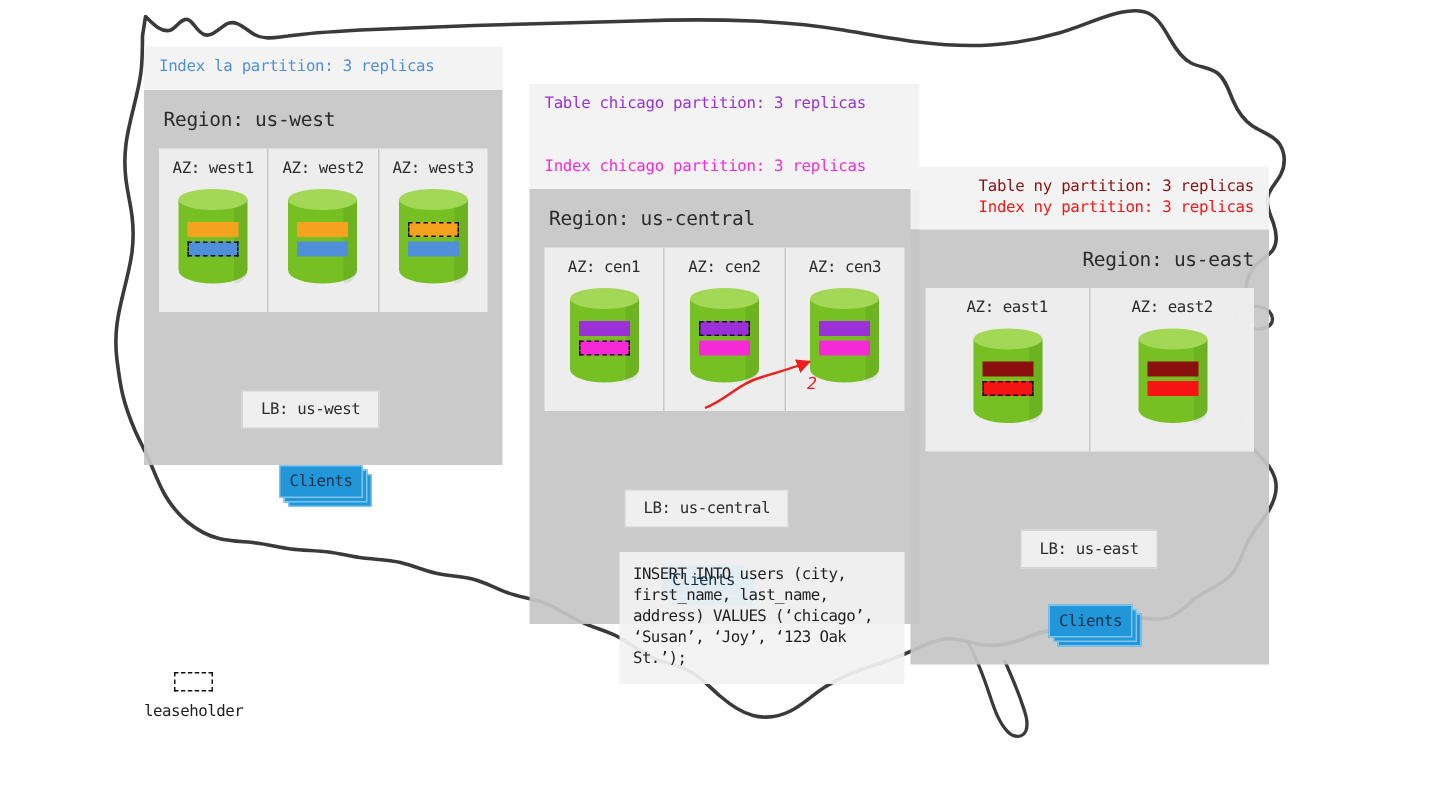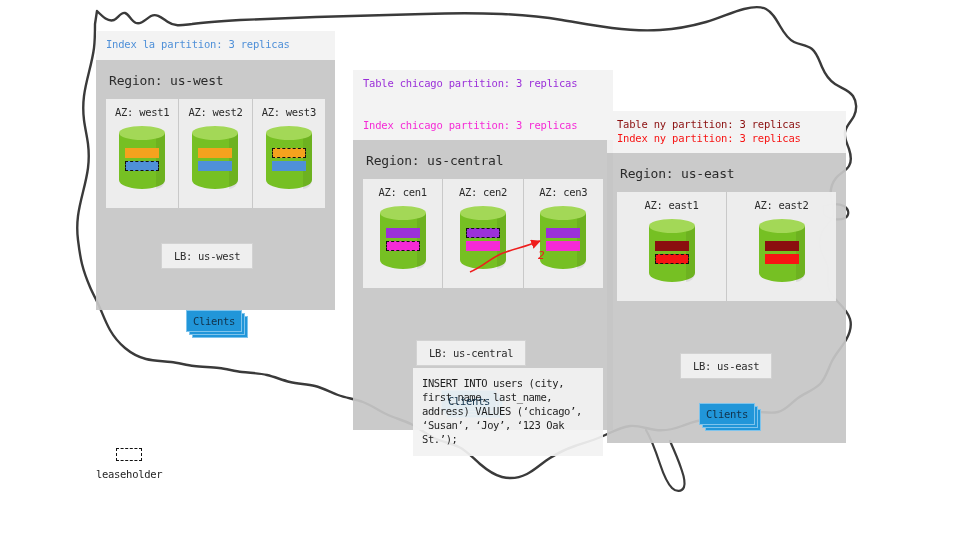--- a/index.html
+++ b/index.html
@@ -203,31 +203,31 @@
           <div class="az-label">AZ: west3</div>
           <div class="cyl">
             <div class="body"></div>
             <div class="shade"></div>
             <div class="top"></div>
             <div class="bar b1 lease" style="background:#f5a21e;"></div>
             <div class="bar b2" style="background:#4f90d8;"></div>
           </div>
         </div>
       </div>
-      <div class="lb" style="left:65px;top:183px;">LB: us-west</div>
+      <div class="lb" style="left:65px;top:200px;">LB: us-west</div>
       <div class="clients" style="left:90px;top:250px;">
         <div class="sh s3"></div>
         <div class="sh s2"></div>
         <div class="sh s1"></div>
         <div class="lbl">Clients</div>
       </div>
     </div>
   </div>
 
-  <div class="region" style="left:353px;top:70px;width:260px;">
+  <div class="region" style="left:353px;top:56px;width:260px;">
     <div class="part-head">
       <div class="part-line" style="color:#9b30d9;">Table chicago partition: 3 replicas</div>
       <div class="part-line" style="color:#f52ad6;margin-top:28px;">Index chicago partition: 3 replicas</div>
     </div>
     <div class="region-body" style="height:266px;">
       <div class="region-title">Region: us-central</div>
       <div class="az-row">
         <div class="az">
           <div class="az-label">AZ: cen1</div>
           <div class="cyl">
@@ -262,21 +262,21 @@
       <div class="lb" style="left:63px;top:200px;">LB: us-central</div>
       <div class="clients" style="left:88px;top:250px;">
         <div class="sh s3"></div>
         <div class="sh s2"></div>
         <div class="sh s1"></div>
         <div class="lbl">Clients</div>
       </div>
     </div>
   </div>
 
-  <div class="region" style="left:607px;top:111px;width:239px;">
+  <div class="region" style="left:607px;top:111px;width:239px;text-align:right;">
     <div class="part-head">
       <div class="part-line" style="color:#8b0f0f;">Table ny partition: 3 replicas</div>
       <div class="part-line" style="color:#f71414;">Index ny partition: 3 replicas</div>
     </div>
     <div class="region-body" style="height:266px;">
       <div class="region-title">Region: us-east</div>
       <div class="az-row">
         <div class="az">
           <div class="az-label">AZ: east1</div>
           <div class="cyl">

